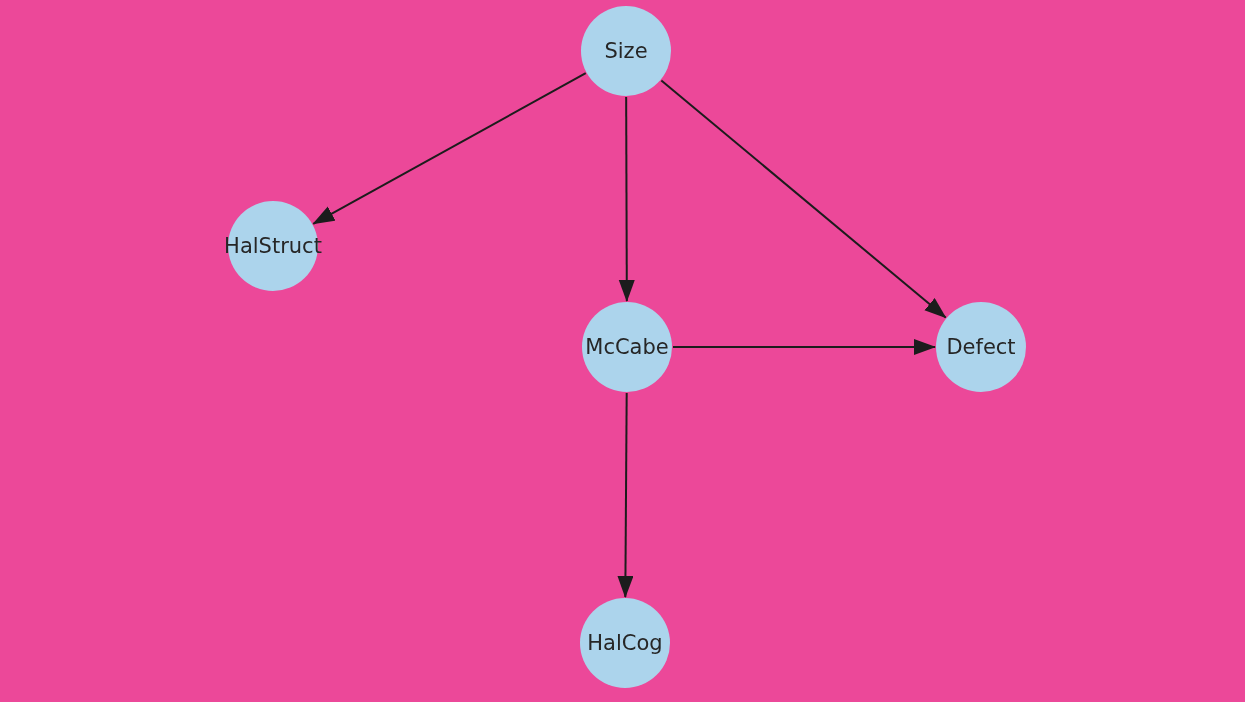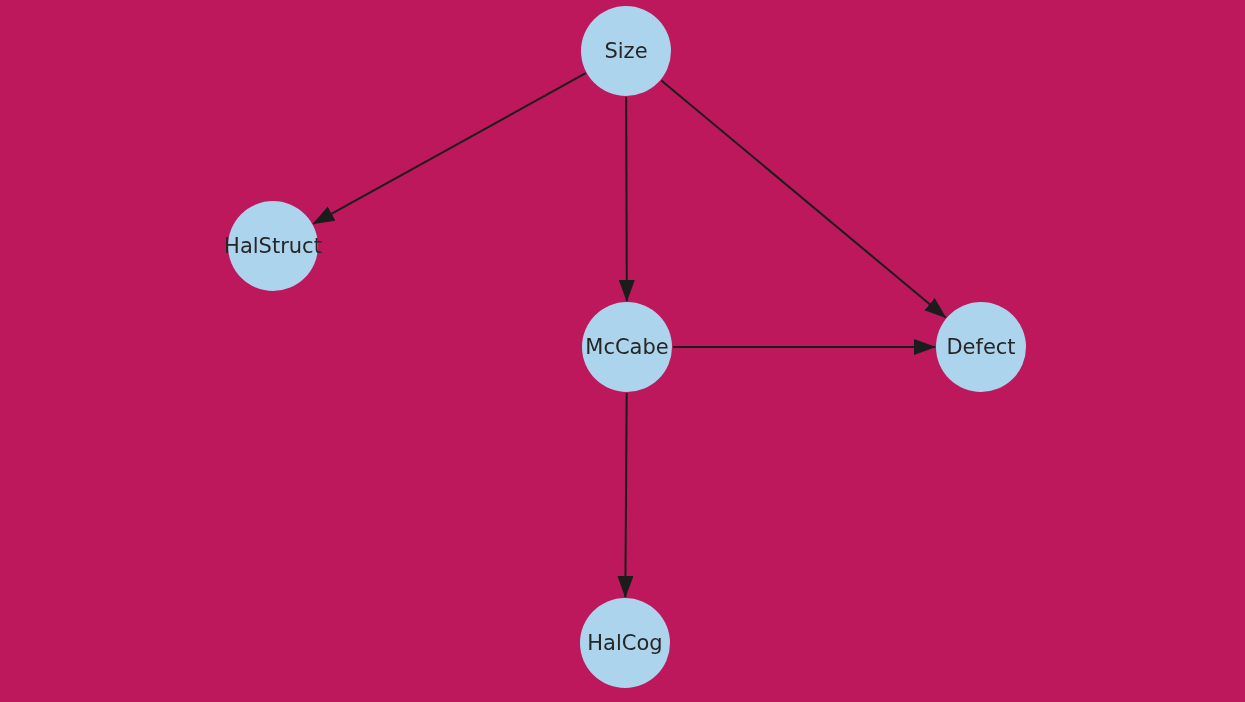--- a/index.html
+++ b/index.html
@@ -23,21 +23,21 @@
   .node-circle { stroke: none; }
   .node-label {
     font-family: "DejaVu Sans", "Liberation Sans", sans-serif;
     font-size: 21px;
     text-anchor: middle;
   }
 </style>
 </head>
 <body>
 
-<div class="canvas-wrap" style="background: #be185d;">
+<div class="canvas-wrap" style="background: #ec4899;">
   <svg width="1245" height="702" viewBox="0 0 1245 702" xmlns="http://www.w3.org/2000/svg">
     <defs>
       <marker id="arrowhead" markerUnits="userSpaceOnUse" markerWidth="24" markerHeight="18" refX="21" refY="8" orient="auto">
         <path d="M0,0 L22,8 L0,16 Z" fill="#1c1c1c"></path>
       </marker>
     </defs>
     <g id="edge-layer">
         <line x1="585.7350777109383" y1="73.24266245429757" x2="313.26492228906176" y2="223.75733754570243" class="edge" stroke="#1c1c1c" marker-end="url(#arrowhead)"></line>
         <line x1="626.1554045185578" y1="96.99973749311633" x2="626.8445954814422" y2="301.0002625068837" class="edge" stroke="#1c1c1c" marker-end="url(#arrowhead)"></line>
         <line x1="661.3300200316347" y1="80.45827022356019" x2="945.6699799683653" y2="317.5417297764398" class="edge" stroke="#1c1c1c" marker-end="url(#arrowhead)"></line>

